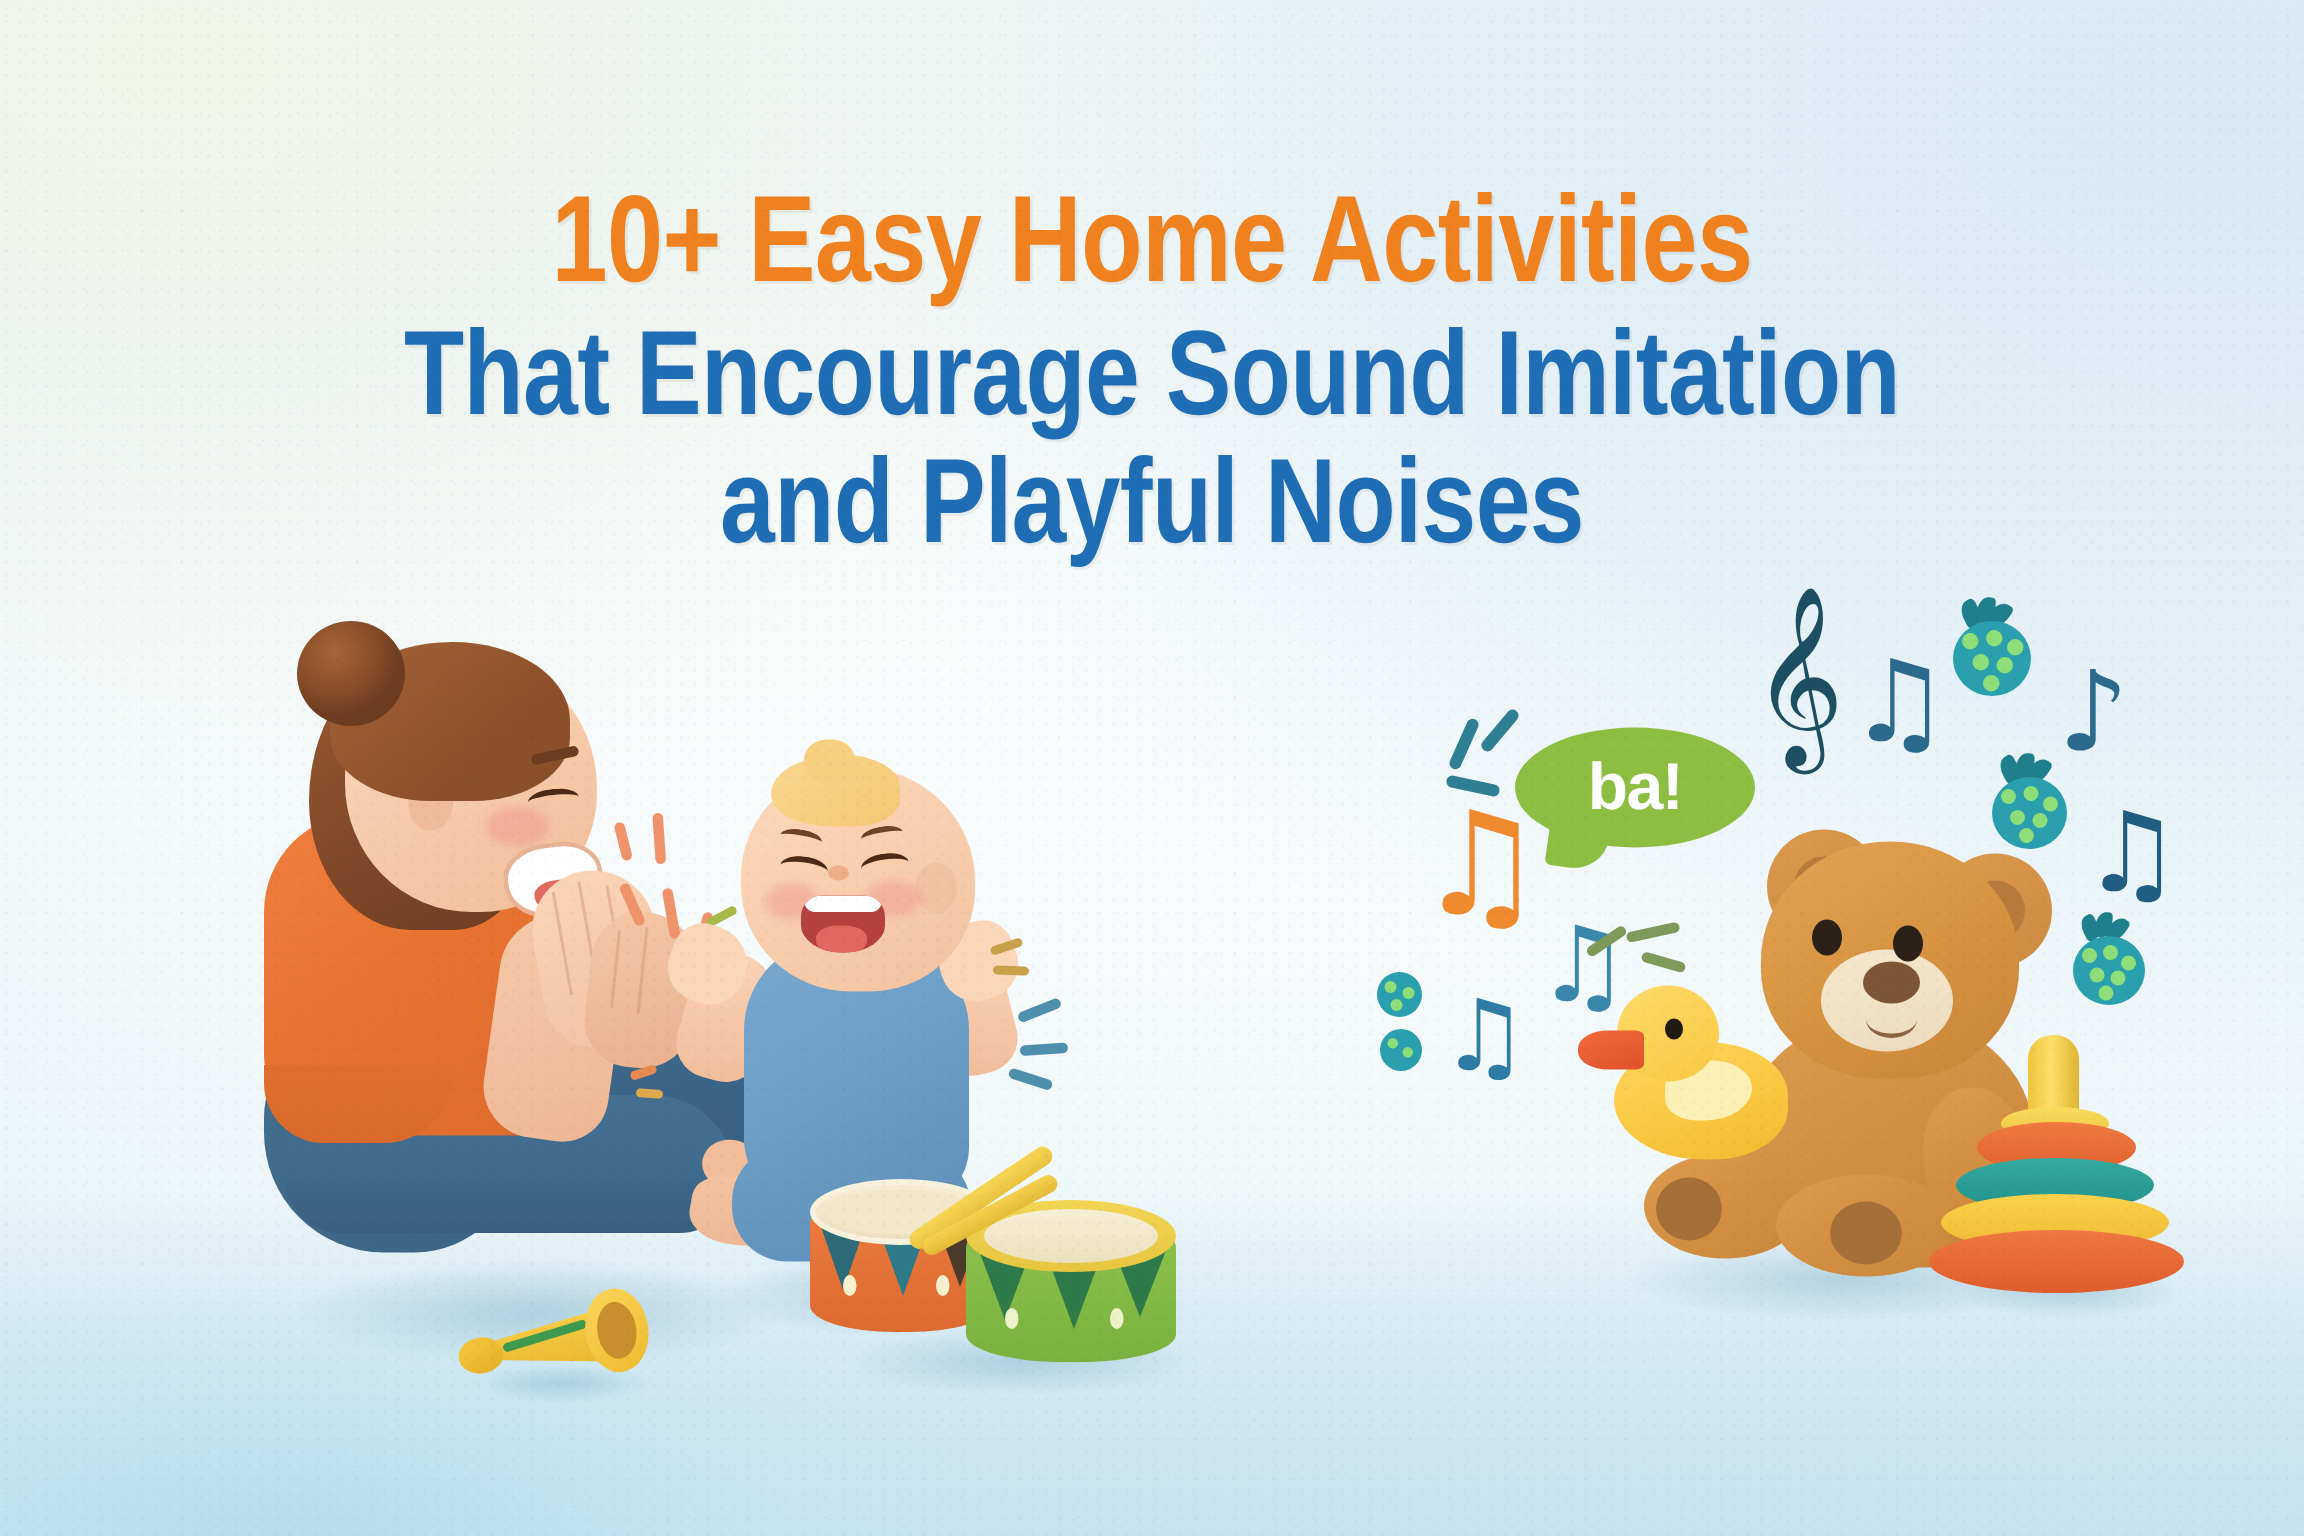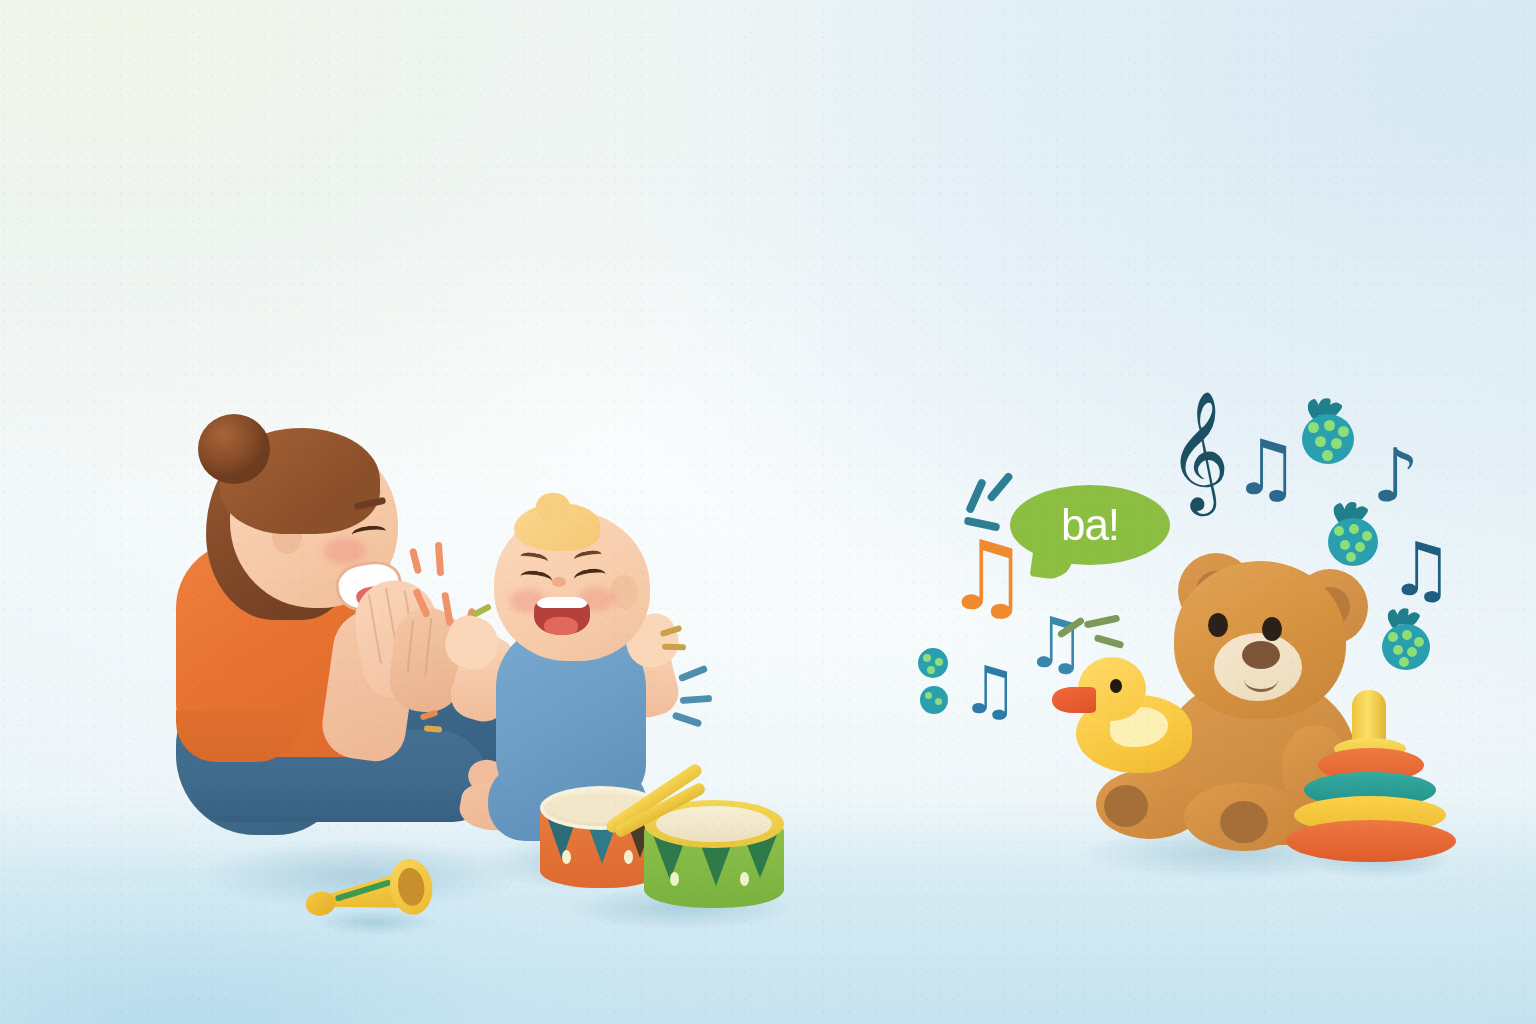--- a/index.html
+++ b/index.html
@@ -225,21 +225,21 @@
     position:absolute;left:0;top:0;width:160px;height:80px;border-radius:50%;
     background:#8CBE42;
   }
   .bub-tail{
     position:absolute;left:22px;top:58px;width:40px;height:36px;
     background:#8CBE42;border-radius:0 0 60% 10%;transform:rotate(8deg);
   }
   .bub-text{
     position:absolute;left:0;top:0;width:160px;height:80px;
     display:flex;align-items:center;justify-content:center;
-    color:#fff;font-weight:400;font-size:44px;letter-spacing:-1px;
+    color:#fff;font-weight:700;font-size:44px;letter-spacing:-1px;
   }
 
   
   #teddy{left:1140px;top:555px;width:260px;height:300px;}
   .td{position:absolute;}
   .td-ear{width:76px;height:76px;border-radius:50%;background:linear-gradient(150deg,#dc9a4e 0%,#cc8940 100%);}
   .td-ear-in{position:absolute;width:40px;height:40px;border-radius:50%;background:#b97b3c;}
   .td-head{
     left:34px;top:6px;width:172px;height:158px;border-radius:50% 50% 46% 46%;
     background:linear-gradient(150deg,#e3a457 0%,#d6923f 55%,#c9853a 100%);
@@ -292,20 +292,25 @@
   .note-glyph{position:absolute;font-family:"DejaVu Sans", sans-serif;line-height:1;}
 </style>
 </head>
 <body>
 
 <div id="scene">
 
   <div class="floor"></div>
   <div class="floor2"></div>
 
+  <div class="title-wrap">
+    <div class="t-line t1">10+ Easy Home Activities</div>
+    <div class="t-line t2">That Encourage Sound Imitation</div>
+    <div class="t-line t3">and Playful Noises</div>
+  </div>
 
   <div class="abs shadow-soft" style="left:150px;top:830px;width:420px;height:90px;"></div>
   <div class="abs" id="mother">
     <div class="m-jeans-leg m-hip"></div>
     <div class="m-jeans-leg m-leg-back"></div>
     <div class="m-jeans-leg m-leg-front"></div>
     <div class="abs m-foot2"></div>
     <div class="abs m-foot"></div>
 
     <div class="abs m-shirt"></div>

